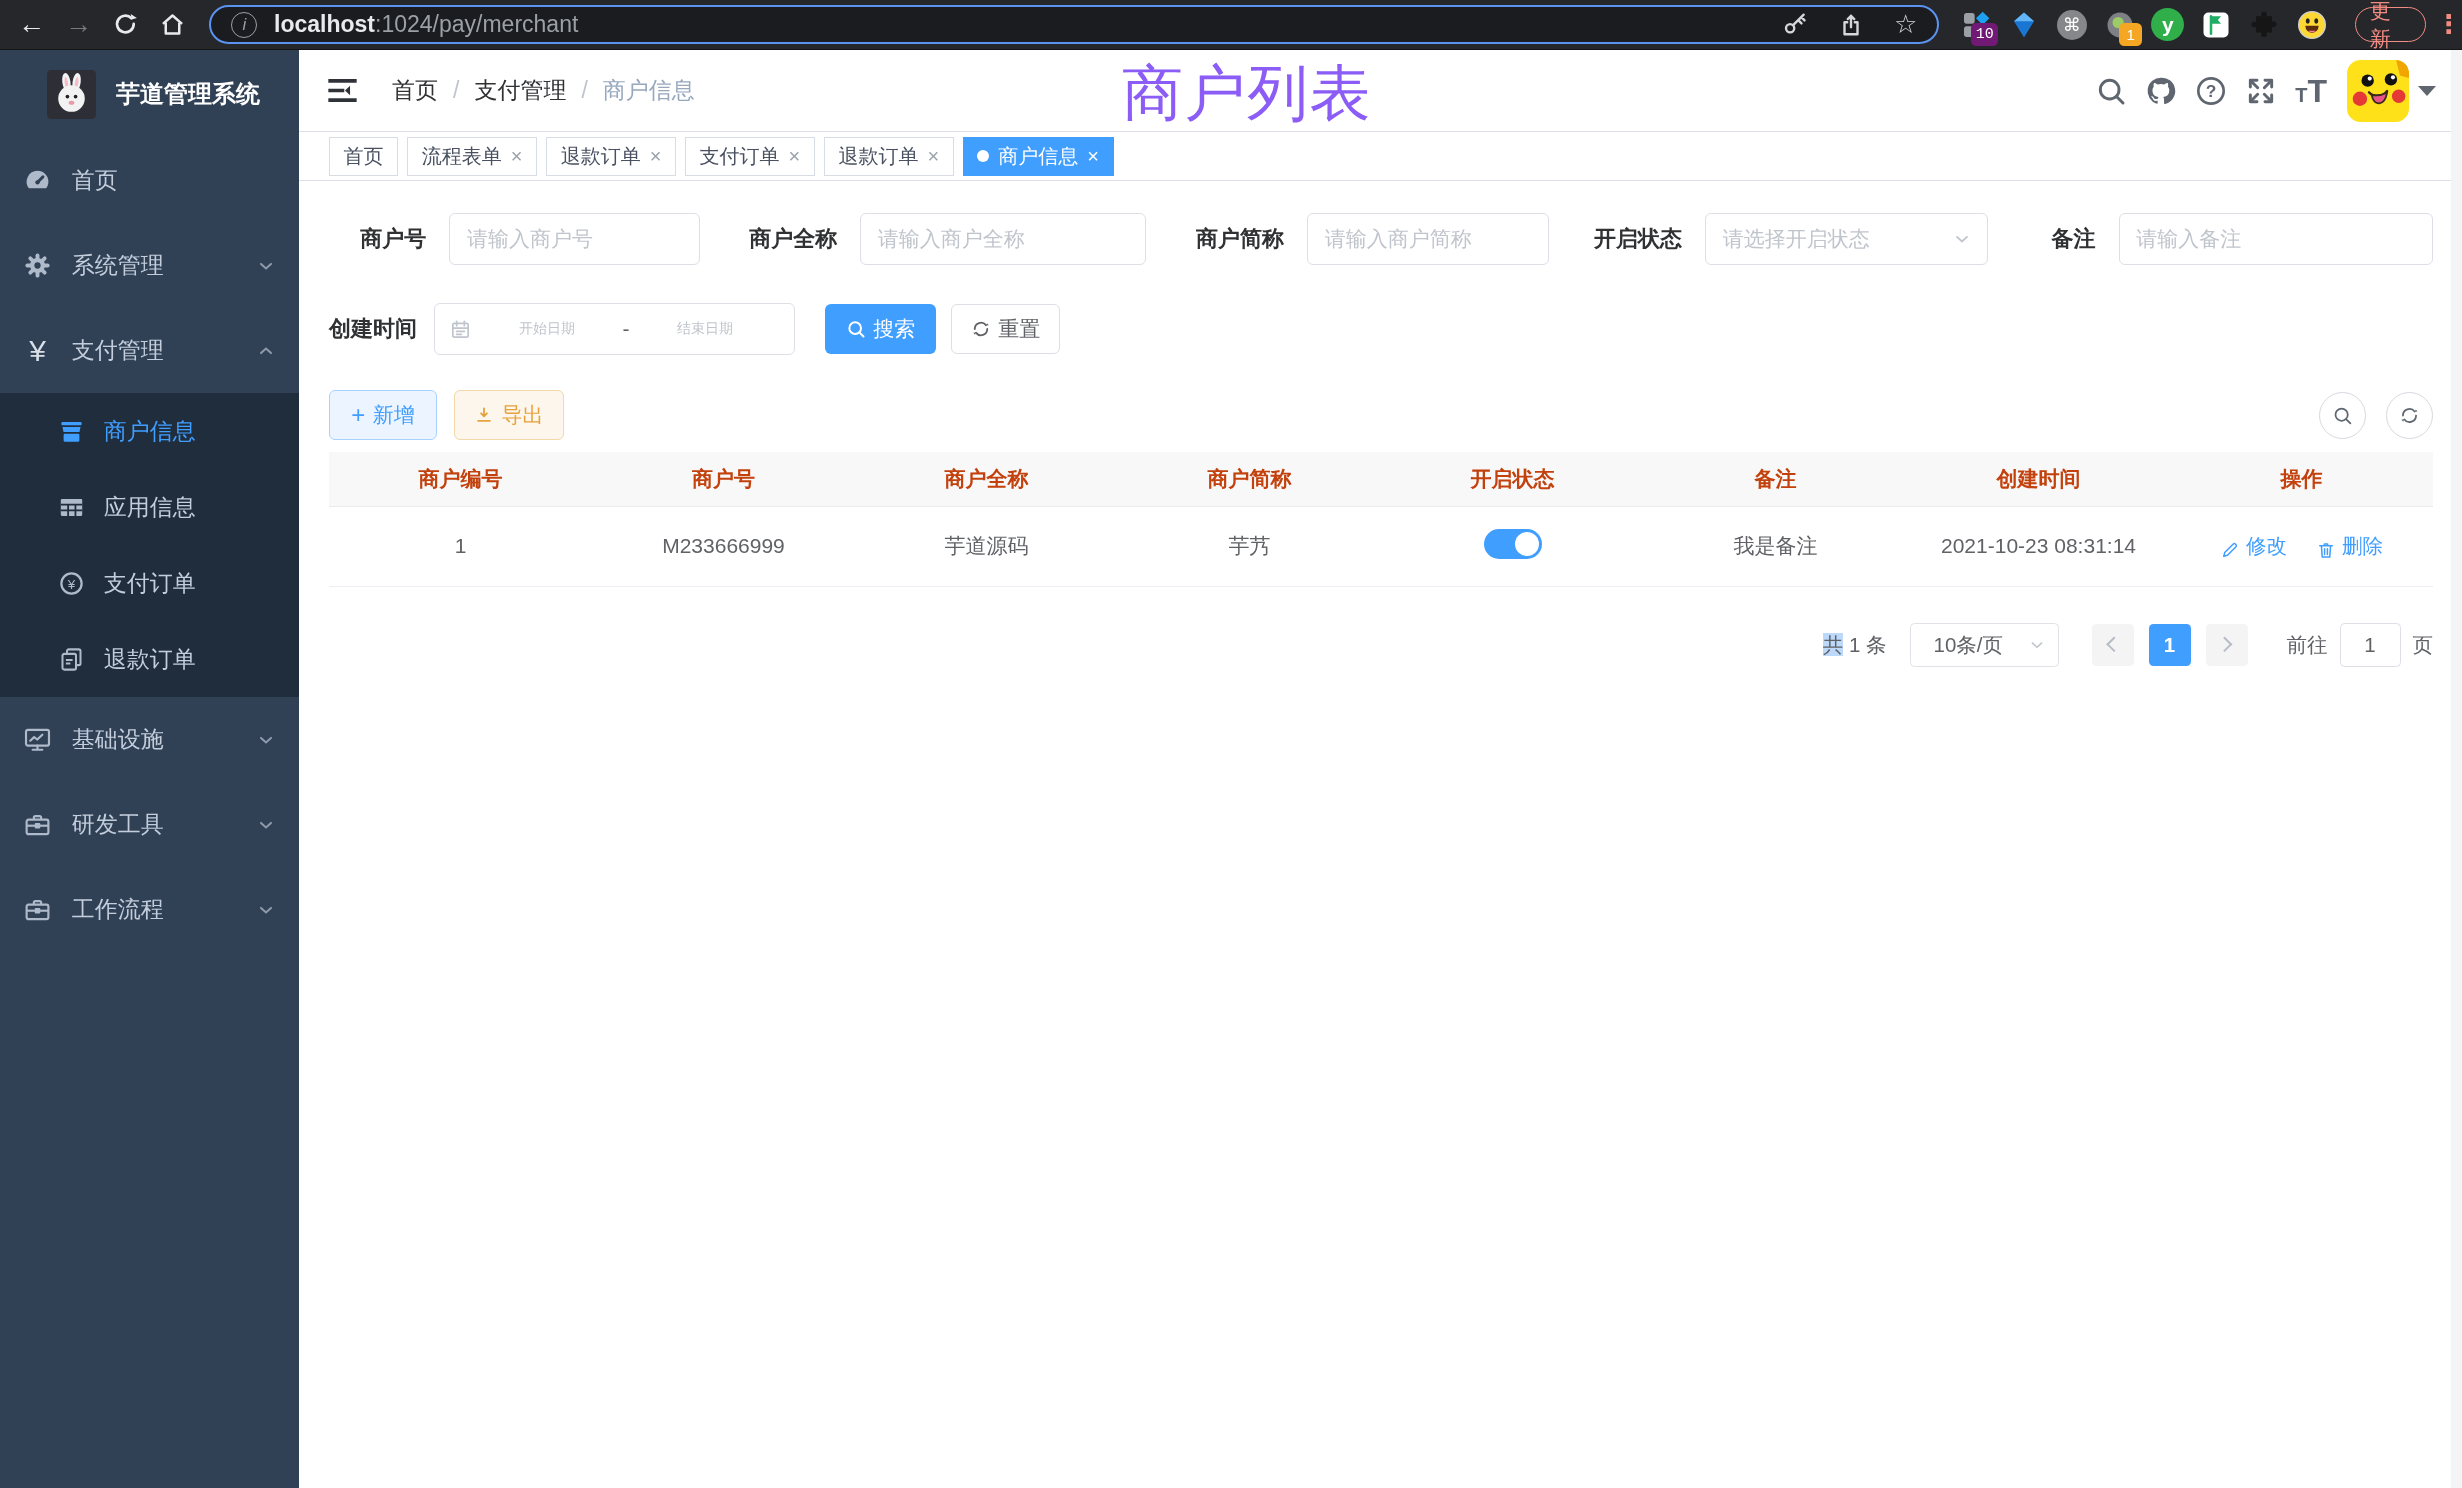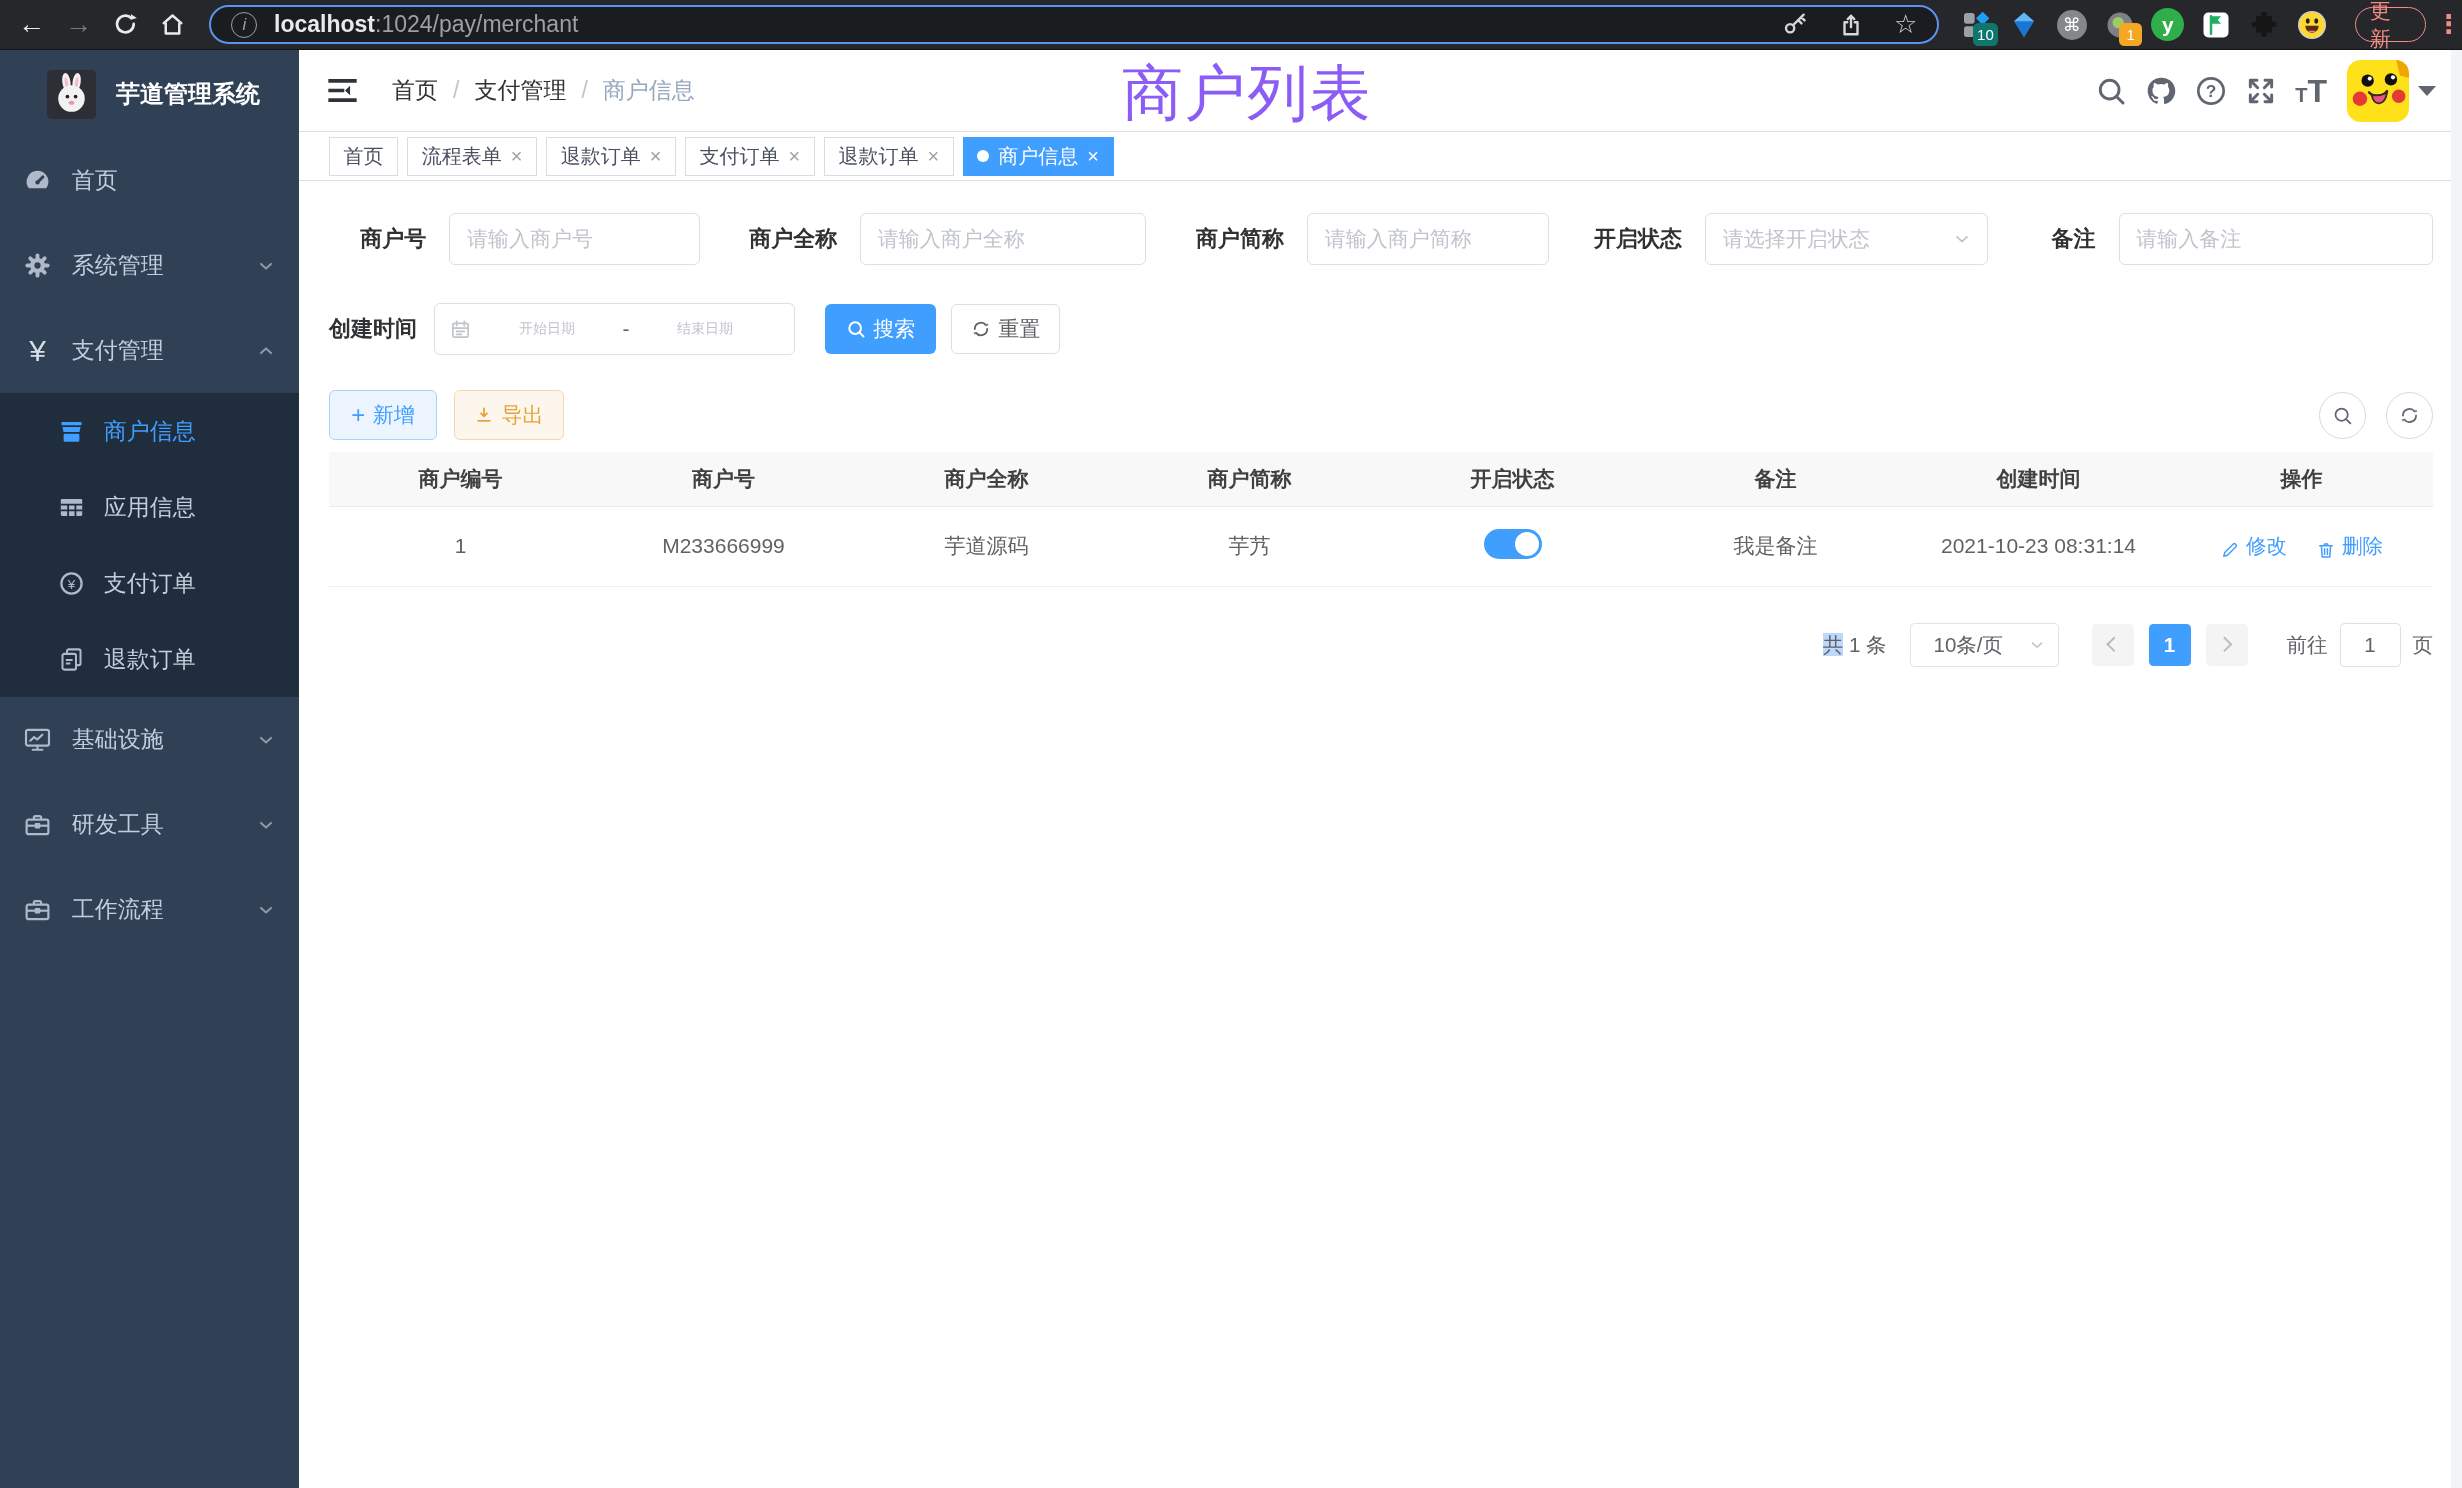--- a/index.html
+++ b/index.html
@@ -18,21 +18,21 @@
   .info-badge { width:26px; height:26px; border:1.9px solid #9aa0a6; border-radius:50%; color:#9aa0a6;
     font-size:16.7px; font-style:italic; display:flex; align-items:center; justify-content:center; flex:0 0 auto; }
   .url-text { margin-left:16.7px; font-size:23px; white-space:nowrap; }
   .url-text .host { color:#e8eaed; font-weight:700; }
   .url-text .path { color:#9aa0a6; }
   .url-right { margin-left:auto; display:flex; align-items:center; gap:30px; color:#d5d7da; }
   .ext-row { margin-left:20px; display:flex; align-items:center; }
   .ext { width:33px; height:33px; margin-right:15px; position:relative; display:flex; align-items:center; justify-content:center; }
   .ext .badge { position:absolute; right:-6px; bottom:-4.5px; min-width:23px; padding:0.8px 4.5px; border-radius:5.3px;
     font-size:15px; color:#fff; text-align:center; line-height:21px; }
-  .badge-red { background:#0f766e; }
+  .badge-red { background:#701a75;font-family:Liberation Mono, monospace; }
   .badge-orange { background:#f5a623; }
   .glyph-ext { width:30px; height:30px; border-radius:50%; display:flex; align-items:center; justify-content:center;
     color:#fff; font-size:18px; }
   .update-btn { margin-left:12px; height:35px; padding:0 13.6px; border:1.9px solid #f28b82; border-radius:18px;
     color:#f28b82; font-size:21px; display:flex; align-items:center; }
   .menu-dots { margin-left:9px; width:27px; text-align:center; color:#f28b82; font-size:26px; font-weight:700; }
 
   
   .sidebar { position:absolute; top:50px; left:0; width:299px; height:1439px; background:#304156; z-index:20; }
   .logo-row { height:88px; display:flex; align-items:center; padding-left:47px; }
@@ -100,21 +100,21 @@
   .btn-search { margin-left:30px; width:111px; background:#409eff; color:#fff; }
   .btn-reset { margin-left:15px; width:109px; background:#fff; border-color:#dcdfe6; color:#606266; }
   .toolbar-row { margin-top:35px; display:flex; align-items:center; }
   .btn-add { width:108px; background:#ecf5ff; border-color:#a9d3ff; color:#409eff; }
   .btn-export { margin-left:16.7px; width:110px; background:#fdf6ec; border-color:#f3d8a9; color:#e6a23c; }
   .mini-circles { margin-left:auto; display:flex; gap:20px; }
   .circle-btn { width:47px; height:47px; border-radius:50%; border:1.5px solid #d6d9de; display:flex; align-items:center;
     justify-content:center; color:#5f6670; background:#fff; }
 
   table.grid { margin-top:12px; width:100%; border-collapse:collapse; table-layout:fixed; }
-  table.grid th { height:54px; background:#f8f8f9; font-size:21px; color:#404040; font-weight:700; border-bottom:1.5px solid #e9ebee; }
+  table.grid th { height:54px; background:#f8f8f9; font-size:21px; color:#c2410c; font-weight:700; border-bottom:1.5px solid #e9ebee; }
   table.grid td { height:80px; text-align:center; font-size:21px; color:#606266; border-bottom:1.5px solid #ebeef5; }
   .toggle { display:inline-block; width:58px; height:30px; border-radius:15px; background:#409eff; position:relative; }
   .toggle::after { content:""; position:absolute; right:3px; top:3px; width:24px; height:24px; border-radius:50%; background:#fff; }
   .ops { display:flex; justify-content:center; align-items:center; gap:29px; }
   .op-link { display:inline-flex; align-items:flex-end; gap:6px; color:#409eff; font-size:20.5px; white-space:nowrap; }
 
   .pagination { margin-top:36px; display:flex; justify-content:flex-end; align-items:center; font-size:20.5px; color:#606266; }
   .hl { background:#bcd9fb; }
   .size-select { margin-left:23px; width:149px; height:44px; border:1.5px solid #e0e2e7; border-radius:4.5px;
     display:flex; align-items:center; padding:0 12px 0 23px; color:#606266; }

